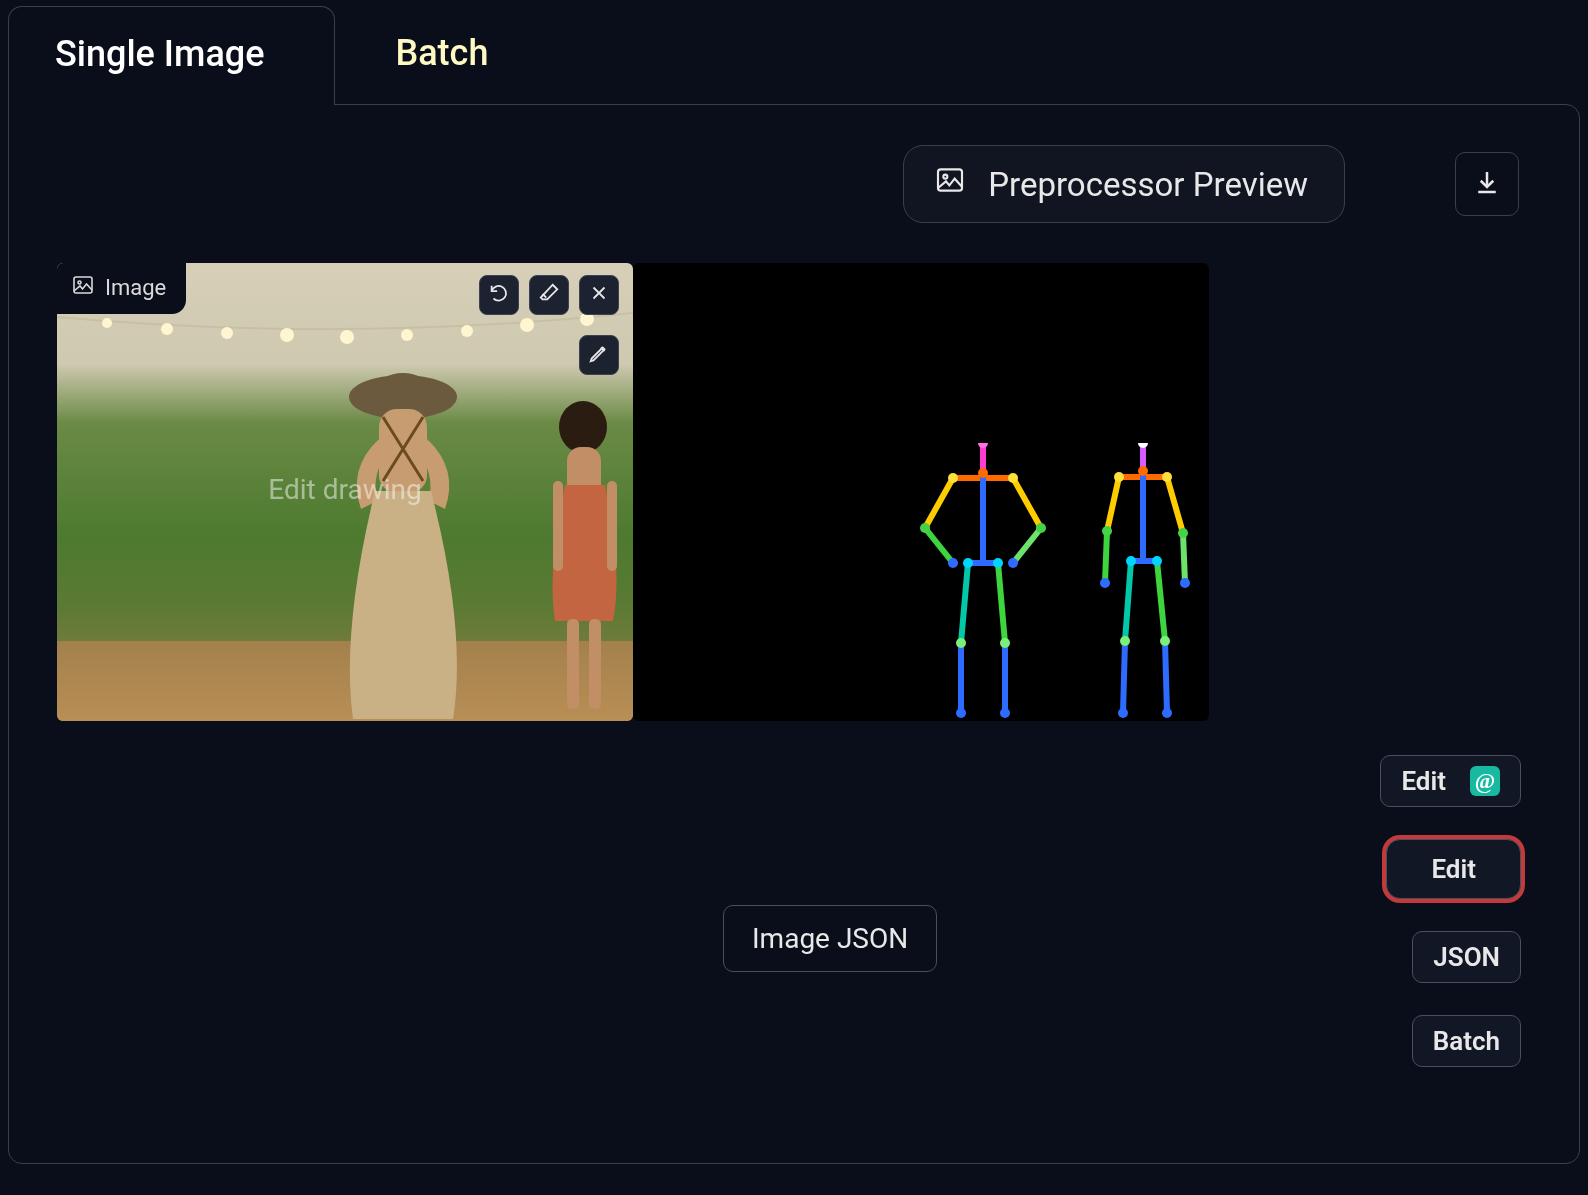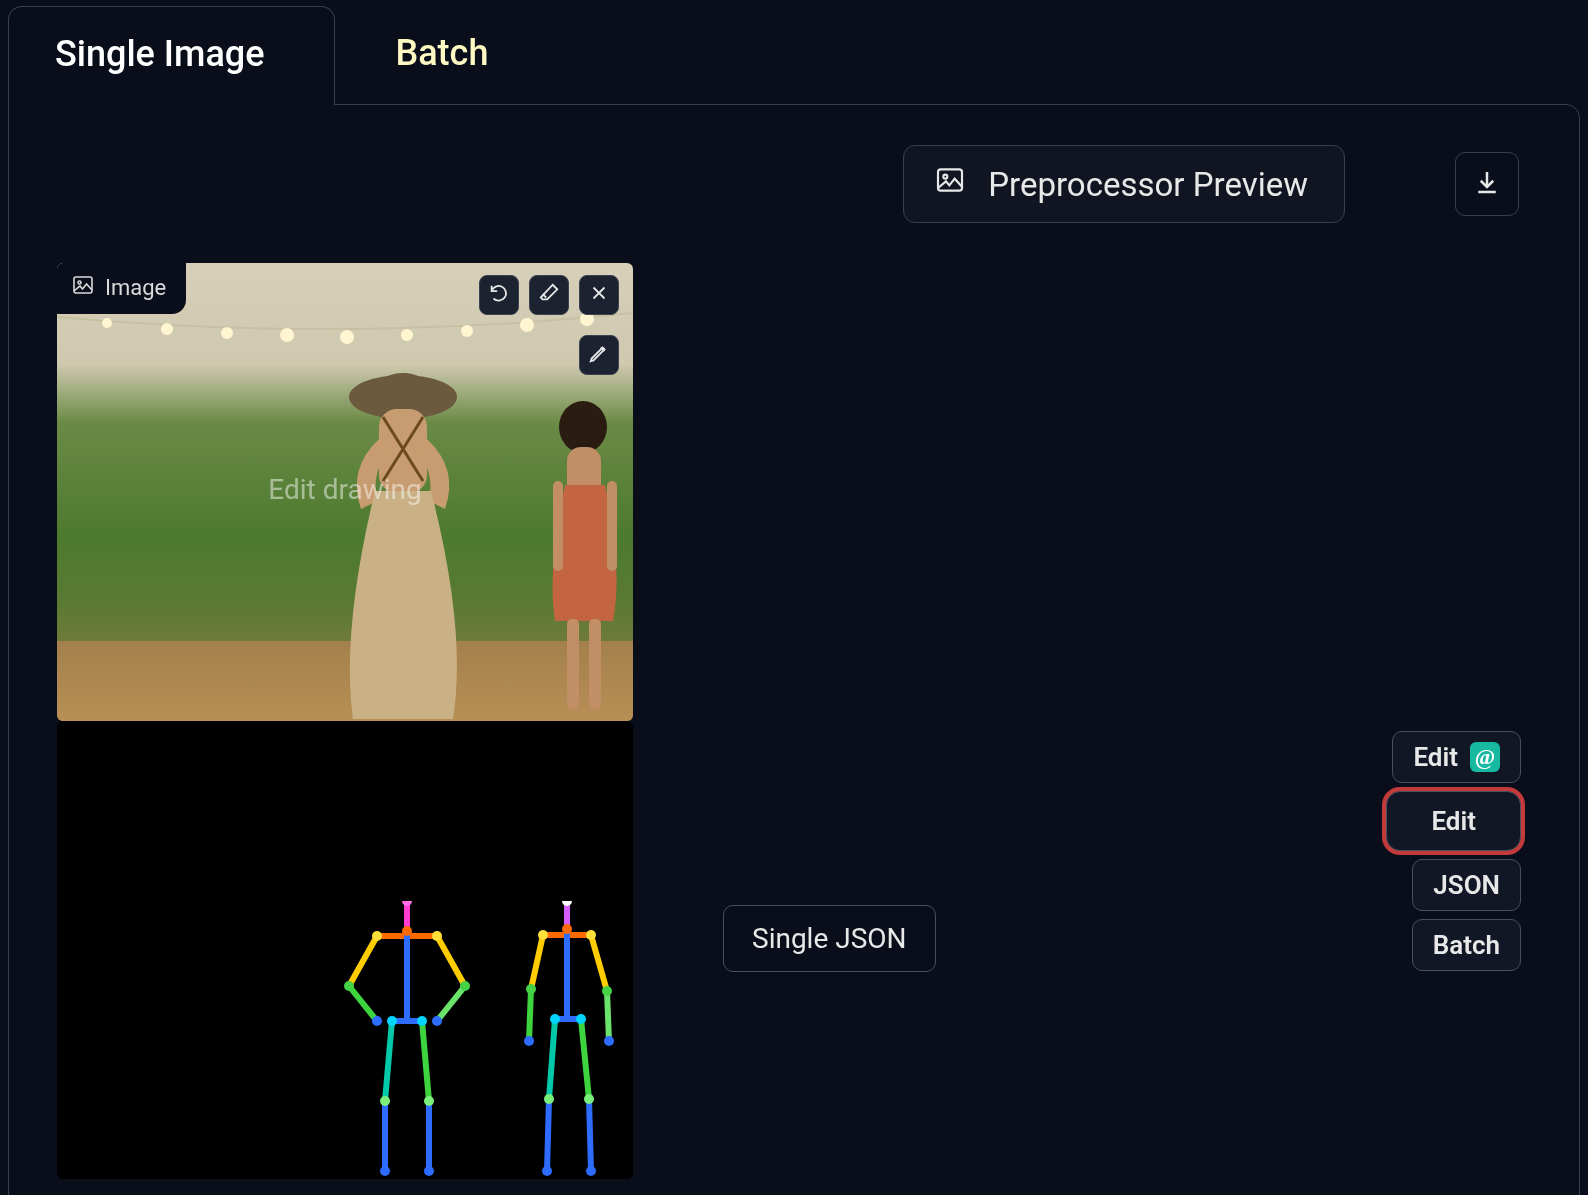--- a/index.html
+++ b/index.html
@@ -48,40 +48,39 @@
       justify-content: flex-end;
       align-items: center;
       gap: 30px;
       padding: 40px 60px 20px 0;
     }
     .preview-label {
       display: flex;
       align-items: center;
       gap: 22px;
       border: 1px solid #3a3f4f;
-      border-radius: 12px;
+      border-radius: 20px;
       padding: 18px 36px 18px 30px;
       font-size: 33px;
       color: #e8e8e8;
       background: rgba(30,34,48,.35);
       margin-right: 80px;
     }
     .preview-label svg { width: 32px; height: 32px; }
     .download-btn {
       border: 1px solid #3a3f4f;
       border-radius: 10px;
       width: 64px; height: 64px;
       display: flex; align-items: center; justify-content: center;
       cursor: pointer;
     }
     .download-btn svg { width: 30px; height: 30px; stroke: #e8e8e8; }
     .content-row {
       display: flex;
       padding: 20px 48px 0 48px;
-      flex-direction: column;
     }
     .image-panel, .pose-panel {
       width: 576px;
       height: 458px;
       position: relative;
       border-radius: 6px;
       overflow: hidden;
     }
     .image-panel {
       background: linear-gradient(#d7cfb8 0%, #cfc9b0 22%, #6a8a45 35%, #4d7a2f 60%, #5b7a34 75%, #a07d48 100%);
@@ -138,21 +137,21 @@
       align-items: flex-end;
     }
     .action-btn {
       border: 1px solid #4a4f5e;
       background: #121725;
       border-radius: 10px;
       padding: 10px 20px;
       font-size: 26px; font-weight: 600;
       color: #e8e8e8;
       cursor: pointer;
-      display: flex; align-items: flex-start; gap: 12px;
+      display: flex; align-items: flex-start; gap: 24px; margin-top: 24px;
     }
     .action-btn.red-ring {
       box-shadow: 0 0 0 4px #c33a3a;
       border-radius: 14px;
       padding: 14px 44px;
     }
     .photopea-chip {
       width: 30px; height: 30px; border-radius: 6px; background:#17b9a0;
       display:flex; align-items:center; justify-content:center;
       font-family: Georgia, serif; font-weight:700; font-size:22px; color:#fff;
@@ -340,14 +339,14 @@
   <div class="right-actions">
     <div class="action-btn">
       <span>Edit</span>
       <span class="photopea-chip">@</span>
     </div>
     <div class="action-btn red-ring">Edit</div>
     <div class="action-btn">JSON</div>
     <div class="action-btn">Batch</div>
   </div>
 
-  <div class="upload-json">Single JSON</div>
+  <div class="upload-json">Image JSON</div>
 </div>
 
 </body></html>

